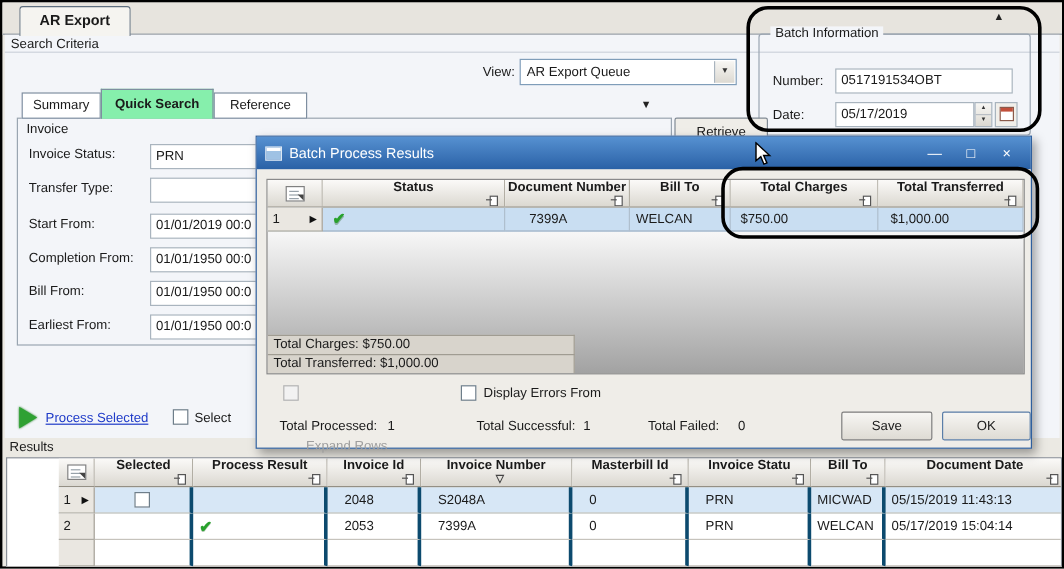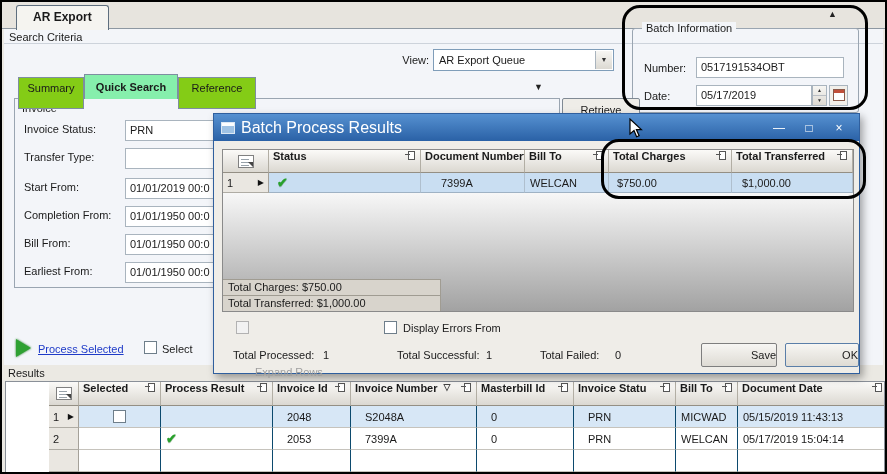--- a/index.html
+++ b/index.html
@@ -39,21 +39,21 @@
   .spinner { position:absolute; left:810px; top:83px; width:15px; height:21px;
              border:1px solid #A9B4BE; background:linear-gradient(#F7F6F3,#DCD9D2); }
   .spinner div { height:50%; font-size:5px; text-align:center; line-height:9px; color:#333; }
   .spinner div:first-child { border-bottom:1px solid #B9BEC4; }
   .cal-btn { position:absolute; left:827px; top:83px; width:19px; height:21px;
              border:1px solid #A9B4BE; background:#F1EFEA; }
   .cal-ico { width:12px; height:12px; margin:3px auto 0; border:1px solid #8A5A4A; background:#fff; }
   .cal-ico::before { content:''; display:block; height:3px; background:#C14F3A; }
 
   
-  .subtab { position:absolute; top:75px; height:32px; background:#84cc16;
+  .subtab { position:absolute; top:75px; height:22px; background:#ffffff;
             border:1px solid #7E8EA0; text-align:center; line-height:20px; z-index:1; }
   .subtab.active { top:72px; height:25px; background:#86efac; font-weight:bold;
                    border-bottom:none; z-index:3; line-height:24px; }
   .invoice-box { position:absolute; left:12px; top:96px; width:546px; height:190px;
                  border:1px solid #9AA5B1; }
   .invoice-legend { position:absolute; left:20px; top:100px; }
   .panel-collapse { position:absolute; left:532px; top:80px; font-size:9px; color:#222; }
   .retrieve-btn { position:absolute; left:560px; top:96px; width:78px; height:30px;
                   background:#EFEDE8; border:1px solid #808A94; border-radius:2px;
                   text-align:center; padding-top:5px; z-index:1; }
@@ -73,25 +73,25 @@
   .pin { display:inline-block; width:11px; height:9px; position:relative; flex:0 0 auto; margin-left:auto; }
   .pin::before { content:''; position:absolute; right:1px; top:1px; width:5px; height:7px;
                  border:1px solid #555; background:#fff; }
   .pin::after { content:''; position:absolute; left:0; top:4px; width:5px; height:1px; background:#555; }
   .selicon { width:16px; height:13px; border:1px solid #808080; background:#fff;
              position:relative; margin:auto; }
   .selicon::before { content:''; position:absolute; left:2px; top:3px; width:8px; height:1px;
                      background:#98A2AA; box-shadow:0 3px 0 #98A2AA, 0 6px 0 #98A2AA; }
   .selicon::after { content:''; position:absolute; right:0; bottom:0;
                     border-left:5px solid transparent; border-top:5px solid #444; }
-  .hcell { display:flex; align-items:flex-start; padding:0 4px; font-weight:bold;
+  .hcell { display:flex; align-items:center; padding:0 4px; font-weight:bold;
            border-right:1px solid #B2AEA4; border-bottom:1px solid #948F84;
-           background:linear-gradient(#FBFAF8,#DBD8D1); overflow:hidden; white-space:nowrap; }
+           background:linear-gradient(#FBFAF8,#DBD8D1); overflow:hidden; white-space:nowrap;flex-direction:column; }
   .cell { display:flex; align-items:center; padding:0 5px;
-          border-right:1px solid #0c4a6e; border-bottom:1px solid #C6C3BC;
+          border-right:3px solid #0c4a6e; border-bottom:1px solid #C6C3BC;
           overflow:hidden; white-space:nowrap; }
   .rowsel { background:#EAE7E1; border-right:1px solid #A5A199; border-bottom:1px solid #AFACA4;
             display:flex; align-items:center; justify-content:space-between; padding:0 4px; }
   .arr { font-size:8px; color:#111; }
   .check { color:#28A12C; font-size:13px; font-weight:bold; text-shadow:0 1px 0 rgba(20,90,20,.35); }
   .sort { font-size:9px; color:#444; margin-left:6px; }
   .pad14 { padding-left:14px; }
 
   
   .rgrid { position:absolute; left:3px; top:379px; width:880px; height:93px;
@@ -102,36 +102,36 @@
   .rrow.body.hl { background:#D7E7F6; }
 
   
   .dialog { position:absolute; left:211px; top:111px; width:647px; height:261px;
             background:#EFEDE8; border:1px solid #2F5F9E; box-shadow:3px 4px 8px rgba(0,0,0,.35);
             z-index:10; }
   .titlebar { height:27px; background:linear-gradient(#5691D1,#2A61A6);
               display:flex; align-items:center; padding:0 7px; }
   .dlg-icon { width:14px; height:12px; border:1px solid #DCE8F4;
               background:linear-gradient(#FDFEFF 0 3px, #9FC2E4 3px); margin-right:6px; flex:0 0 auto; }
-  .dlg-title { color:#fff; font-size:16px; flex:1; }
+  .dlg-title { color:#fff; font-size:12px; flex:1; }
   .winbtn { width:26px; height:18px; color:#fff; text-align:center; line-height:18px;
             font-size:12px; margin-left:4px; cursor:pointer; }
   .dlg-grid { position:absolute; left:8px; top:35px; width:632px; height:163px;
               border:1px solid #8A8A8A; background:linear-gradient(#FFFFFF 20%, #A2A2A2);
               overflow:hidden; }
   .drow { display:grid; grid-template-columns:46px 152px 104px 84px 123px 1fr; }
   .drow.header { height:23px; }
   .drow.body { height:20px; background:#C9DEF2; }
   .drow.body .cell { border-right:1px solid #AFBFCE; border-bottom:1px solid #9FB2C4; }
-  .sumstrip { position:absolute; left:0; width:218px; height:16px; background:#D8D4CC;
+  .sumstrip { position:absolute; left:0; width:256px; height:16px; background:#D8D4CC;
               border-top:1px solid #A09C92; border-right:1px solid #A09C92;
               line-height:15px; padding:0 5px; overflow:hidden; white-space:nowrap; }
   .dlg-label { position:absolute; white-space:nowrap; }
   .disabled-label { color:#9E9E9E;margin-top:44px; }
-  .dlg-btn { position:absolute; height:24px; text-align:right; line-height:22px;
+  .dlg-btn { position:absolute; height:24px; text-align:center; line-height:22px;
              background:linear-gradient(#F7F6F3,#DEDBD4); border:1px solid #7E7E7E;
              border-radius:2px; cursor:pointer; }
 
   
   .ann { position:absolute; border:3px solid #000; border-radius:18px; z-index:40; pointer-events:none; }
   .cursor { position:absolute; left:627px; top:116px; z-index:50; pointer-events:none; }
 </style>
 </head>
 <body>
 

